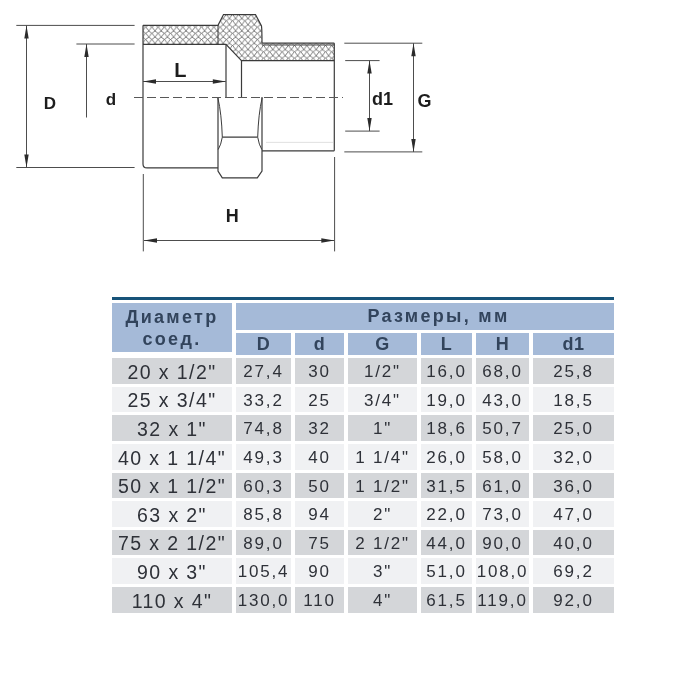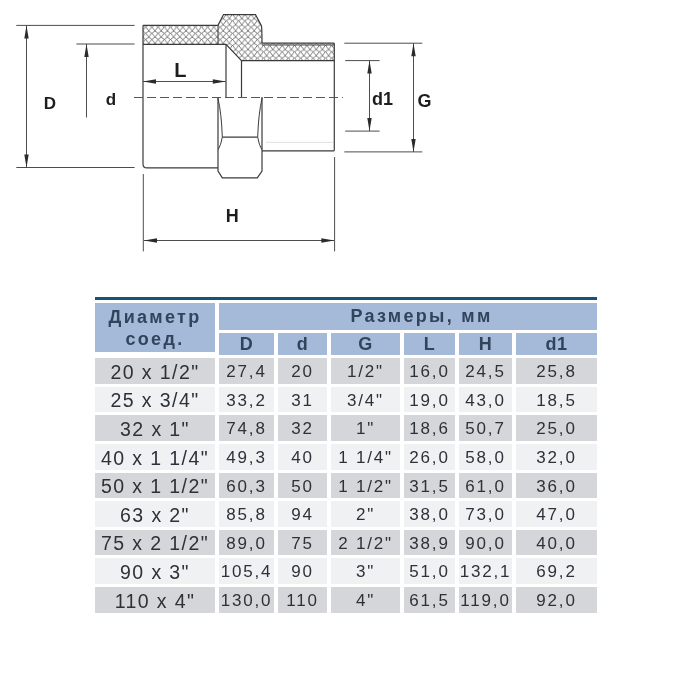--- a/index.html
+++ b/index.html
@@ -1,18 +1,18 @@
 <!DOCTYPE html>
 <html><head>
 <meta charset="utf-8">
 <style>
   html,body{margin:0;padding:0;background:#fff;}
   #page{position:relative;width:700px;height:700px;background:#fff;overflow:hidden;
         font-family:"Liberation Sans",sans-serif;}
-  #tbl{position:absolute;left:95px;top:297px;width:502px;
+  #tbl{position:absolute;left:112px;top:297px;width:502px;
        border-top:3px solid #175379;padding-top:3.2px;}
   table{border-collapse:separate;border-spacing:0;width:502px;table-layout:fixed;}
   td,th{padding:0;margin:0;text-align:center;vertical-align:middle;overflow:hidden;white-space:nowrap;}
   .hd{background:#a5bad8;color:#32445c;font-weight:bold;font-size:18px;letter-spacing:2.3px;}
   th.sub{background:#a5bad8;color:#32445c;font-weight:bold;font-size:18px;letter-spacing:0.5px;height:21px;padding-top:1px;}
   .gR{border-right:4px solid #fff;}
   .gB{border-bottom:3px solid #fff;}
   tr.dr td{height:22.8px;padding-top:2.6px;font-size:17px;color:#2e3138;letter-spacing:1.8px;border-top:3px solid #fff;}
   tr.odd td{background:#d4d6d9;}
   tr.even td{background:#f0f1f3;}
@@ -114,30 +114,30 @@
         <th class="sub gR">D</th>
             <th class="sub gR">d</th>
             <th class="sub gR">G</th>
         <th class="sub gR">L</th>
             <th class="sub gR">H</th>
             <th class="sub">d1</th>
       </tr>
       <tr class="dr odd">
             <td class="gR">20 x 1/2"</td>
             <td class="gR">27,4</td>
-            <td class="gR">20</td>
+            <td class="gR">30</td>
             <td class="gR">1/2"</td>
             <td class="gR">16,0</td>
-            <td class="gR">24,5</td>
+            <td class="gR">68,0</td>
             <td>25,8</td>
           </tr>
       <tr class="dr even">
             <td class="gR">25 x 3/4"</td>
             <td class="gR">33,2</td>
-            <td class="gR">31</td>
+            <td class="gR">25</td>
             <td class="gR">3/4"</td>
             <td class="gR">19,0</td>
             <td class="gR">43,0</td>
             <td>18,5</td>
           </tr>
       <tr class="dr odd">
             <td class="gR">32 x 1"</td>
             <td class="gR">74,8</td>
             <td class="gR">32</td>
             <td class="gR">1"</td>
@@ -161,40 +161,40 @@
             <td class="gR">1 1/2"</td>
             <td class="gR">31,5</td>
             <td class="gR">61,0</td>
             <td>36,0</td>
           </tr>
       <tr class="dr even">
             <td class="gR">63 x 2"</td>
             <td class="gR">85,8</td>
             <td class="gR">94</td>
             <td class="gR">2"</td>
-            <td class="gR">38,0</td>
+            <td class="gR">22,0</td>
             <td class="gR">73,0</td>
             <td>47,0</td>
           </tr>
       <tr class="dr odd">
             <td class="gR">75 x 2 1/2"</td>
             <td class="gR">89,0</td>
             <td class="gR">75</td>
             <td class="gR">2 1/2"</td>
-            <td class="gR">38,9</td>
+            <td class="gR">44,0</td>
             <td class="gR">90,0</td>
             <td>40,0</td>
           </tr>
       <tr class="dr even">
             <td class="gR">90 x 3"</td>
             <td class="gR">105,4</td>
             <td class="gR">90</td>
             <td class="gR">3"</td>
             <td class="gR">51,0</td>
-            <td class="gR">132,1</td>
+            <td class="gR">108,0</td>
             <td>69,2</td>
           </tr>
       <tr class="dr odd">
             <td class="gR">110 x 4"</td>
             <td class="gR">130,0</td>
             <td class="gR">110</td>
             <td class="gR">4"</td>
             <td class="gR">61,5</td>
             <td class="gR">119,0</td>
             <td>92,0</td>

